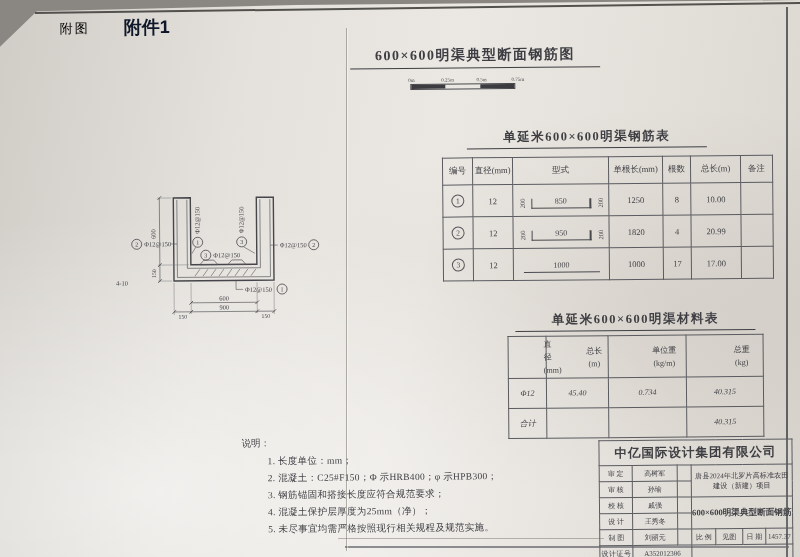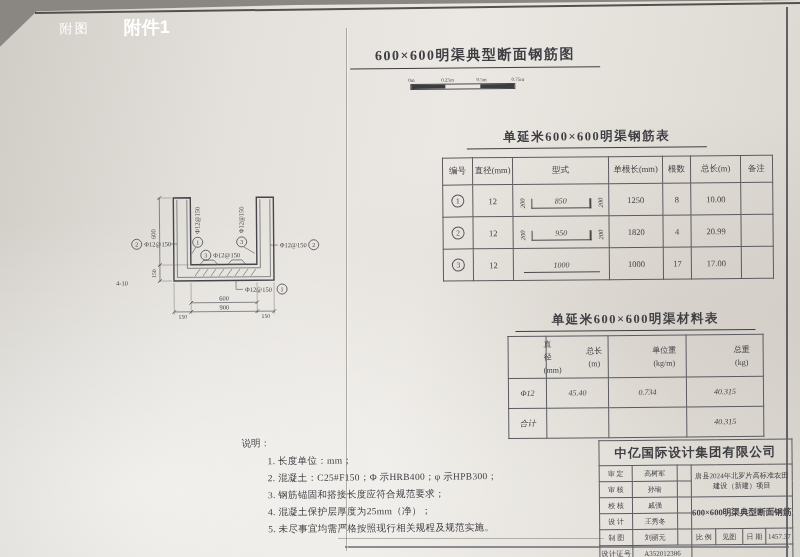--- a/index.html
+++ b/index.html
@@ -21,23 +21,23 @@
   }
   .paper-edge{position:absolute;left:35px;top:12px;width:775px;height:2px;background:#53514d;
     transform:rotate(-0.75deg);transform-origin:left center;}
   .frame-right{position:absolute;left:786px;top:7px;bottom:0;width:2px;background:#4c4c50;opacity:.85;}
   .frame-bottom{position:absolute;left:345px;top:546px;width:444px;height:1.5px;background:#63636a;opacity:.7;}
   .crease-v{position:absolute;left:346px;top:28px;bottom:6px;width:1px;
     background:rgba(110,104,96,.5);box-shadow:1px 0 1px rgba(255,255,255,.55);}
   .crease-h{position:absolute;left:338px;top:538px;width:266px;height:1px;background:rgba(110,104,96,.45);}
   .content{position:absolute;inset:0;transform:rotate(-0.5deg);}
 
-  .stamp{position:absolute;left:62px;top:17px;font-size:13px;letter-spacing:2px;color:#ffffff;}
+  .stamp{position:absolute;left:62px;top:17px;font-size:13px;letter-spacing:2px;color:#000000;}
   .attachment{position:absolute;left:126px;top:13px;font-size:18px;font-weight:bold;
-    font-family:Liberation Sans, sans-serif;color:#ffffff;}
+    font-family:Liberation Sans, sans-serif;color:#0f172a;}
 
   .dwg-title{position:absolute;left:352px;top:47px;width:250px;text-align:center;
     font-size:14px;letter-spacing:1.5px;color:#3d3d42;
     border-bottom:1.5px solid #3d3d42;padding-bottom:3px;font-weight:600;}
 
   
   .scalebar{position:absolute;left:412px;top:78px;width:105px;height:12px;font-size:5px;color:#4a4a4e;}
   .scalebar .labels{position:relative;height:6px;}
   .scalebar .labels span{position:absolute;top:0;transform:translateX(-30%);letter-spacing:0;}
   .scalebar .bar{position:relative;height:3.5px;border:0.8px solid #4a4a4e;display:flex;}
@@ -57,21 +57,21 @@
   .rebar-table th{height:24px;font-size:8.5px;}
   .rebar-table td{height:29px;}
   .mat-table{position:absolute;left:507px;top:337px;width:255px;table-layout:fixed;font-size:8px;}
   .mat-table th{height:38px;line-height:13px;padding-left:35px;}
   .mat-table td{height:27px;font-style:italic;}
 
   .cnum{display:inline-block;width:11px;height:11px;line-height:11px;border:0.9px solid #55555a;
     border-radius:50%;font-size:7.5px;text-align:center;}
 
   
-  .shape{position:relative;width:88px;height:24px;margin:0 auto;font-style:italic;}
+  .shape{position:relative;width:88px;height:24px;margin:0 auto;}
   .shape .bar{position:absolute;left:14px;right:14px;bottom:4px;border-bottom:1.1px solid #4a4a4e;}
   .shape.straight .bar{left:6px;right:6px;}
   .shape .hk{position:absolute;bottom:4px;width:1.1px;height:10px;background:#4a4a4e;}
   .shape .hk.l{left:14px;} .shape .hk.r{right:14px;}
   .shape .endlab{position:absolute;bottom:6px;font-size:6.5px;color:#45454a;
     transform:rotate(-90deg);transform-origin:center;width:14px;text-align:center;}
   .shape .endlab.l{left:-2px;} .shape .endlab.r{right:-2px;}
   .shape .mid{position:absolute;left:0;right:0;bottom:7px;text-align:center;font-size:8px;color:#45454a;}
 
   

